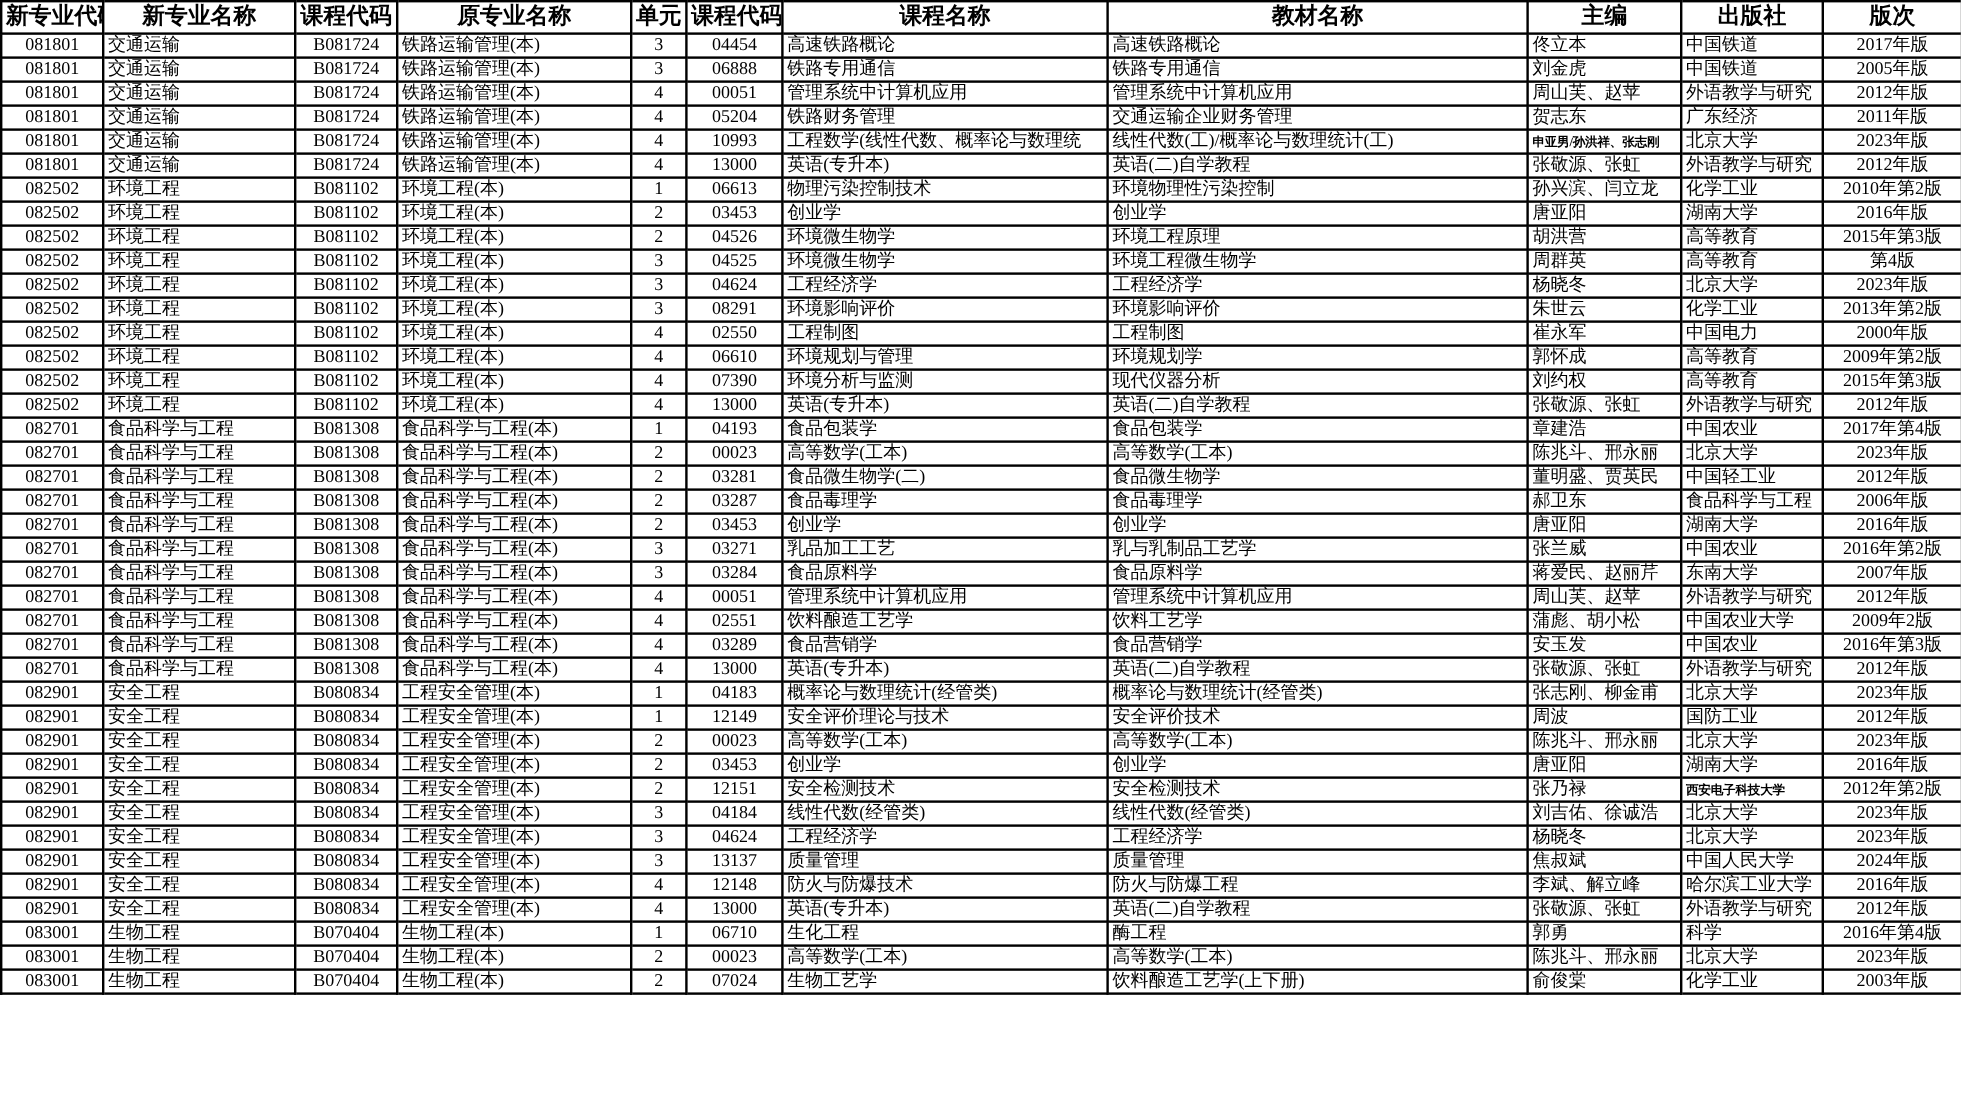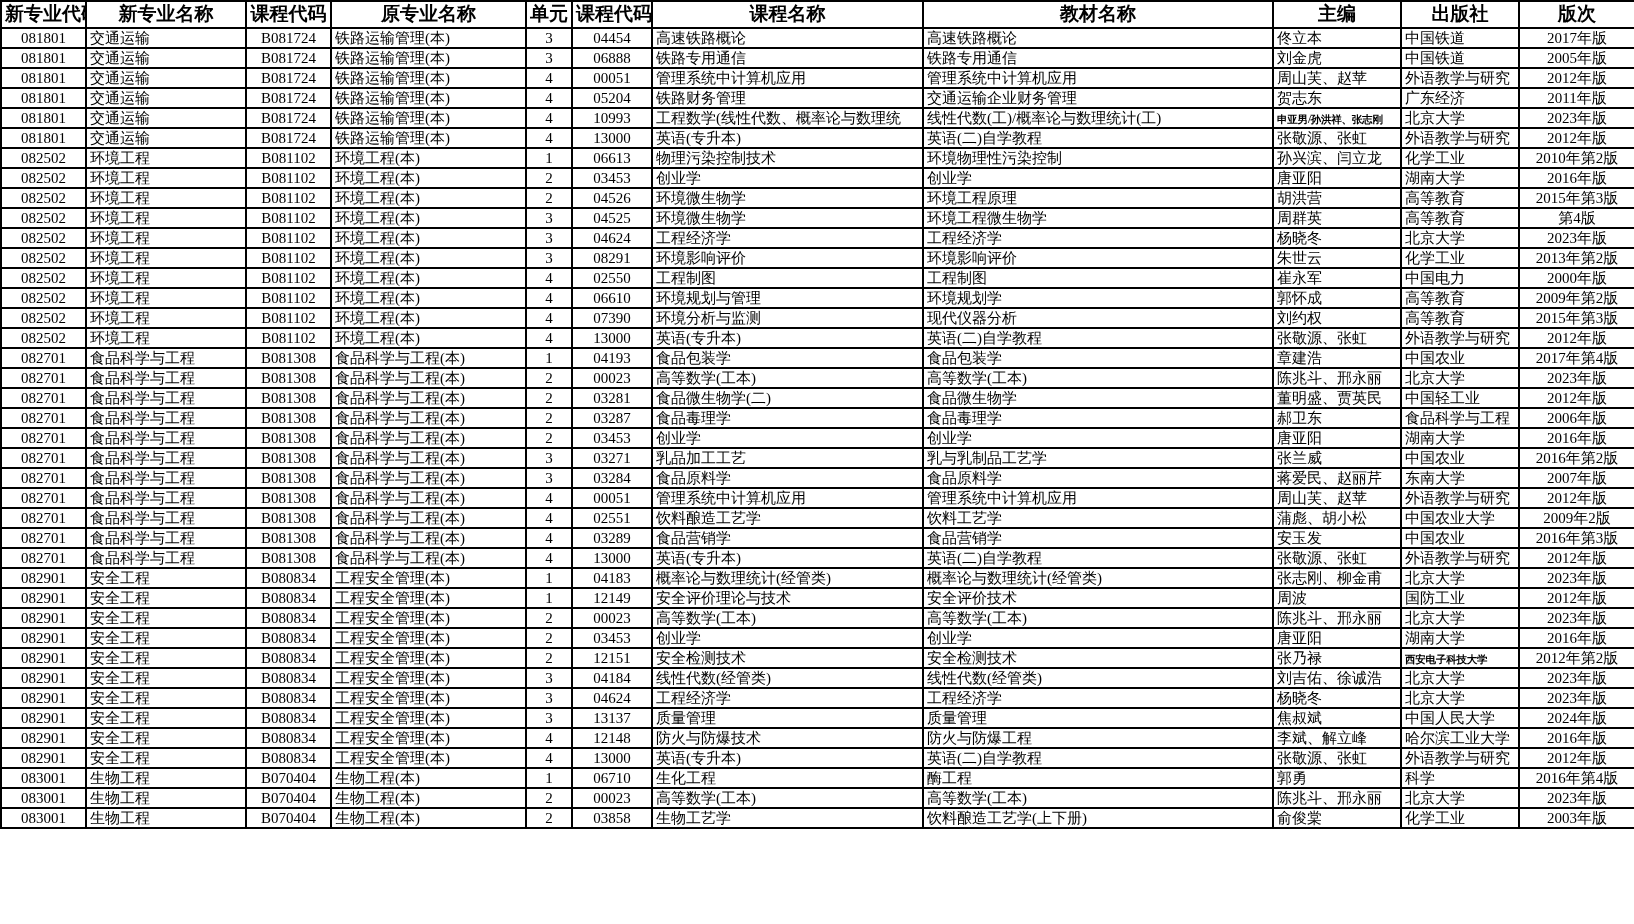--- a/index.html
+++ b/index.html
@@ -553,21 +553,21 @@
         <td class="left">陈兆斗、邢永丽</td>
         <td class="left">北京大学</td>
         <td class="center">2023年版</td>
       </tr>
       <tr>
         <td class="center">083001</td>
         <td class="left">生物工程</td>
         <td class="center">B070404</td>
         <td class="left">生物工程(本)</td>
         <td class="center">2</td>
-        <td class="center">03858</td>
+        <td class="center">07024</td>
         <td class="left">生物工艺学</td>
         <td class="left">饮料酿造工艺学(上下册)</td>
         <td class="left">俞俊棠</td>
         <td class="left">化学工业</td>
         <td class="center">2003年版</td>
       </tr>
     </tbody>
 </table>
 
 </body></html>

